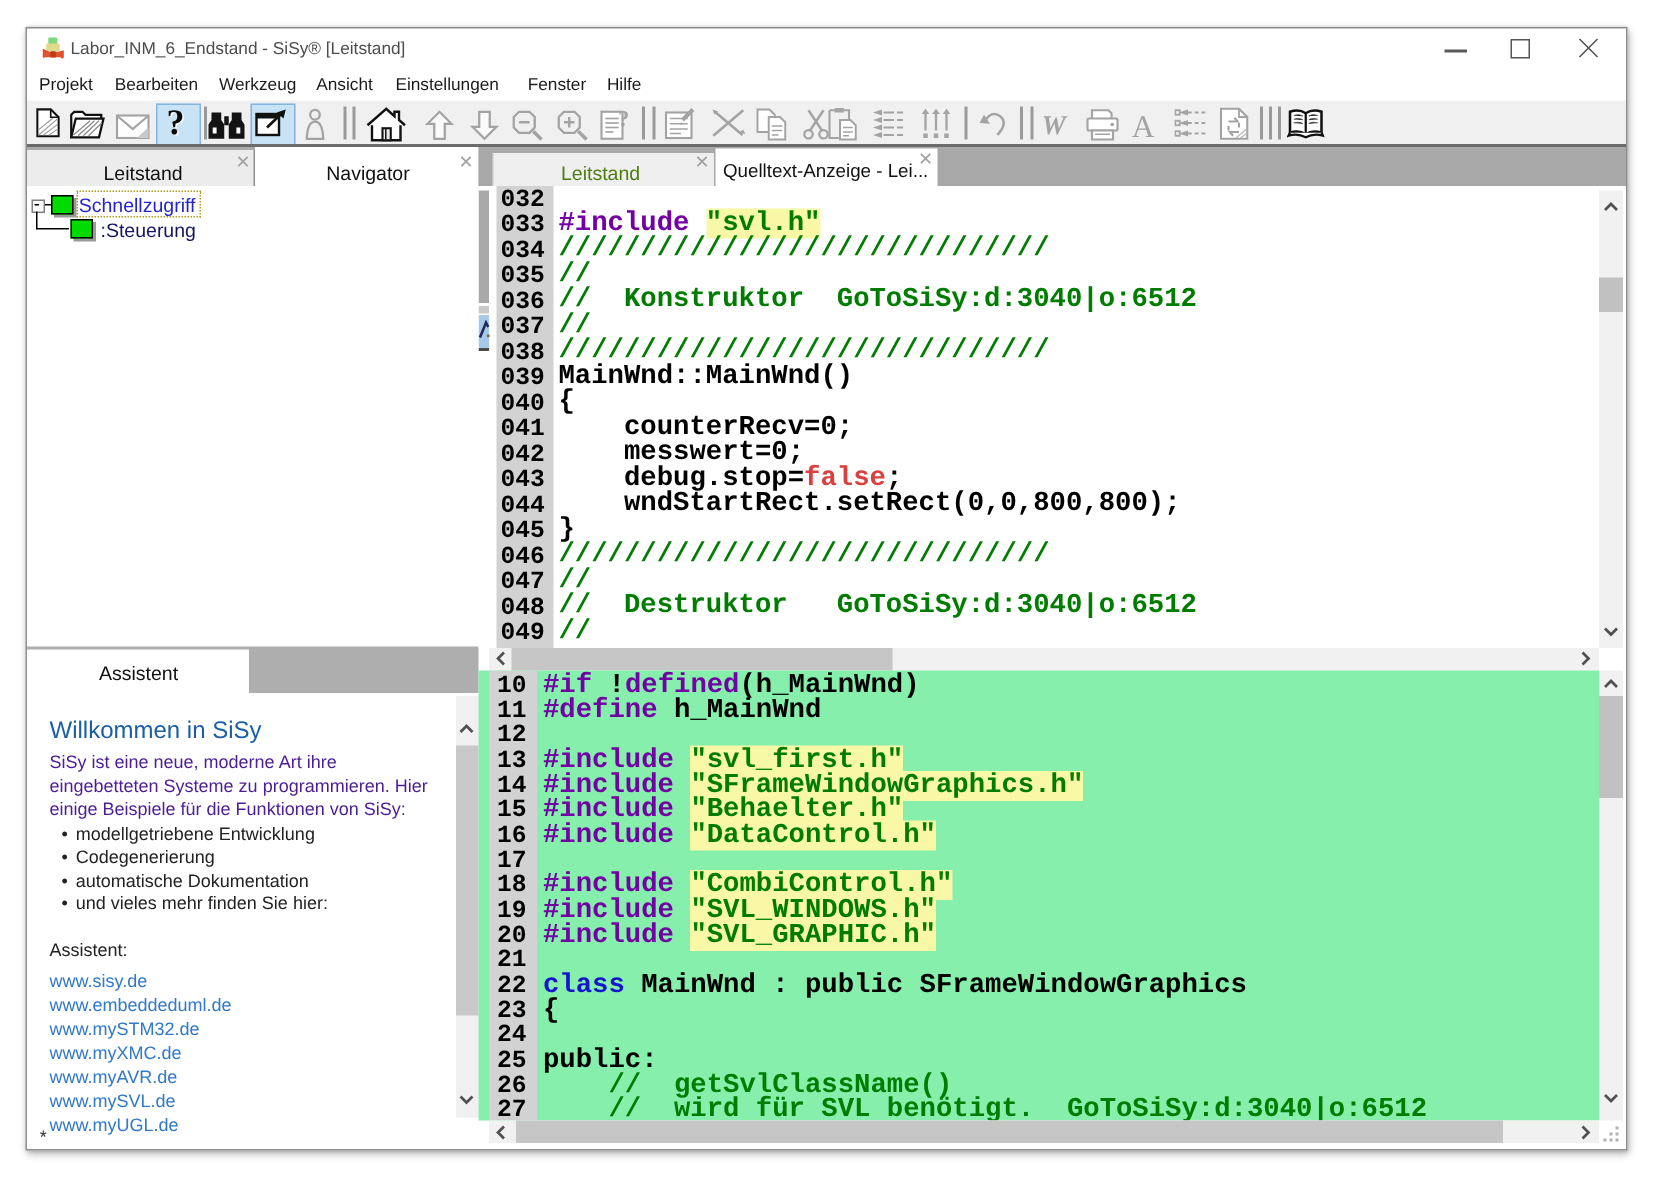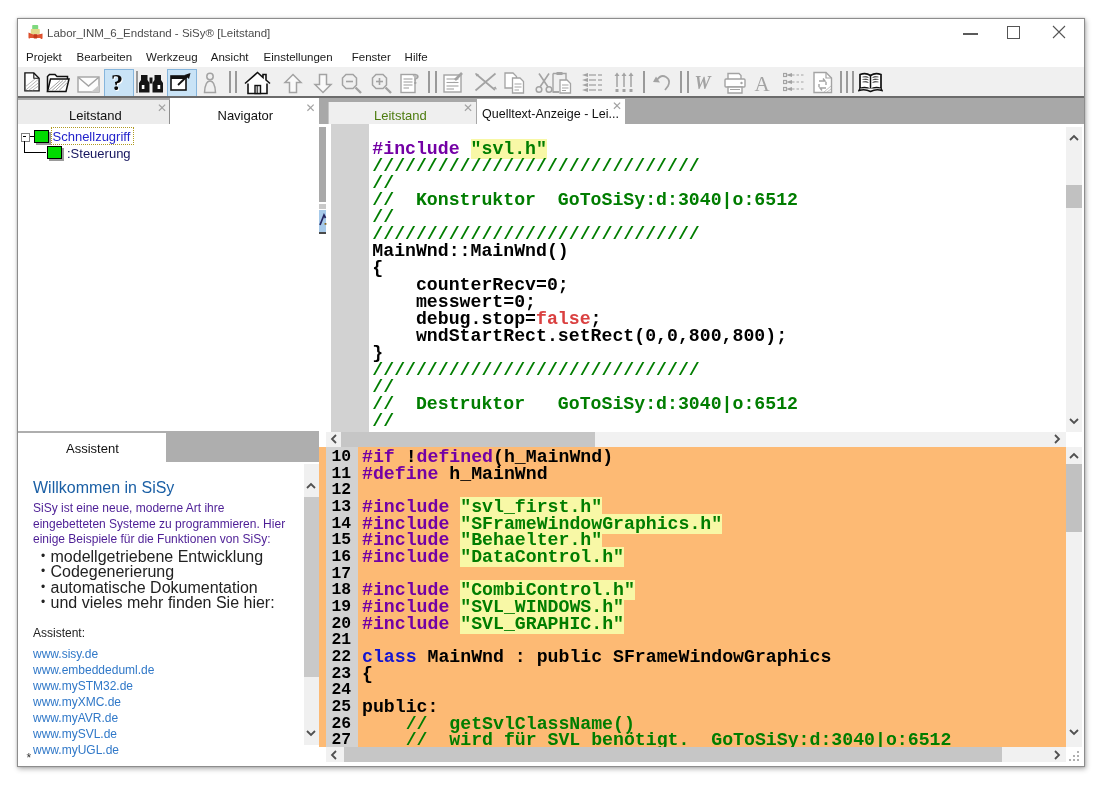--- a/index.html
+++ b/index.html
@@ -304,21 +304,21 @@
 <div class="a" style="left:24px;top:151.5px;width:22px;height:1px;background:#000"></div>
 <div class="a" style="left:47px;top:146px;width:13px;height:11px;background:#00dc00;border:1.6px solid #000;box-shadow:2px 2px 0 #9a9a9a"></div>
 <div class="a" style="left:67px;top:145.5px;font-size:13px;color:#15155e">:Steuerung</div>
 
 <div class="a" style="left:18px;top:431px;width:301px;height:31px;background:#aeaeae"></div>
 <div class="a" style="left:18px;top:433px;width:148px;height:29px;background:#fff"></div>
 <div class="a" style="left:66px;top:440.5px;font-size:13px;color:#111">Assistent</div>
 <div class="a" style="left:18px;top:462px;width:301px;height:303px;background:#fff"></div>
 <div class="a" style="left:33px;top:479px;font-size:16px;font-weight:normal;color:#1a5fa5">Willkommen in SiSy</div>
 <div class="a" style="left:33px;top:501px;font-size:12px;line-height:15.6px;color:#4c1d95">SiSy ist eine neue, moderne Art ihre<br>eingebetteten Systeme zu programmieren. Hier<br>einige Beispiele für die Funktionen von SiSy:</div>
-<div class="a" style="left:50.5px;top:548.5px;font-size:16px;line-height:15.6px;color:#222">modellgetriebene Entwicklung<br>Codegenerierung<br>automatische Dokumentation<br>und vieles mehr finden Sie hier:</div>
+<div class="a" style="left:50.5px;top:548.5px;font-size:12px;line-height:15.6px;color:#222">modellgetriebene Entwicklung<br>Codegenerierung<br>automatische Dokumentation<br>und vieles mehr finden Sie hier:</div>
 <div class="a" style="left:41px;top:548.5px;font-size:12px;line-height:15.6px;color:#222">•<br>•<br>•<br>•</div>
 <div class="a" style="left:33px;top:625.5px;font-size:12px;color:#222">Assistent:</div>
 <div class="a" style="left:33px;top:647px;font-size:12px;line-height:15.95px;color:#3078c8">www.sisy.de<br>www.embeddeduml.de<br>www.mySTM32.de<br>www.myXMC.de<br>www.myAVR.de<br>www.mySVL.de<br>www.myUGL.de</div>
 <div class="a" style="left:26.5px;top:751px;font-size:12px;color:#333">*</div>
 
 <div class="a" style="left:303.5px;top:464px;width:15.2px;height:281px;background:#f0f0f0"></div>
 <svg class="a" style="left:306px;top:481px" width="10" height="10" viewBox="0 0 10 10">
     <path d="M1 7 L5 3 L9 7" stroke="#505050" stroke-width="1.8" fill="none"></path>
   </svg>
 <div class="a" style="left:303.5px;top:497px;width:15.2px;height:180px;background:#c9c9c9"></div>
@@ -339,20 +339,38 @@
   <div class="a" style="left:0px;top:3px;width:6.8px;height:75px;background:#a9a9a9"></div>
   <div class="a" style="left:0px;top:79.5px;width:6.8px;height:5.5px;background:#c9c9c9"></div>
   <div class="a" style="left:0px;top:85.8px;width:7.4px;height:22.5px;background:#a6c9e9"></div>
   <svg class="a" style="left:0px;top:88px" width="8" height="16" viewBox="0 0 8 16">
       <path d="M1 13 L5 3 L6.5 6" stroke="#252560" stroke-width="1.7" fill="none"></path>
       <rect x="5.6" y="11" width="1.8" height="1.8" fill="#8a6a20"></rect>
     </svg>
   <div class="a" style="left:0px;top:108.3px;width:7.4px;height:2px;background:#4a4a4a"></div>
 
   <div class="a" style="left:11.6px;top:0px;width:38px;height:307.5px;background:#d2d2d2"></div>
+  <div class="a gut" style="left:14.6px;top:0px;line-height:17px;color:#000">032
+033
+034
+035
+036
+037
+038
+039
+040
+041
+042
+043
+044
+045
+046
+047
+048
+049</div>
 
   <div class="a mono" style="left:53.3px;top:0px;line-height:17px;color:#000"><span> </span>
 <c1>#include</c1> <c5>"svl.h"</c5>
 <c2>//////////////////////////////</c2>
 <c2>//</c2>
 <c2>//  Konstruktor  GoToSiSy:d:3040|o:6512</c2>
 <c2>//</c2>
 <c2>//////////////////////////////</c2>
 MainWnd::MainWnd()
 {
@@ -378,21 +396,21 @@
 
 <div class="a" style="left:325.9px;top:431.5px;width:740.1px;height:15px;background:#f1f1f1"></div>
 <div class="a" style="left:341px;top:431.5px;width:254px;height:15px;background:#c6c6c6"></div>
 <svg class="a" style="left:329px;top:434px" width="10" height="10" viewBox="0 0 10 10">
     <path d="M7 1 L3 5 L7 9" stroke="#505050" stroke-width="1.8" fill="none"></path>
   </svg>
 <svg class="a" style="left:1052px;top:434px" width="10" height="10" viewBox="0 0 10 10">
     <path d="M3 1 L7 5 L3 9" stroke="#505050" stroke-width="1.8" fill="none"></path>
   </svg>
 
-<div class="a" style="left:319px;top:446.5px;width:747px;height:300.5px;background:#fdba74;overflow:hidden">
+<div class="a" style="left:319px;top:446.5px;width:747px;height:300.5px;background:#86efac;overflow:hidden">
 
   <div class="a" style="left:6.8px;top:0px;width:32px;height:300.5px;background:#d2d2d2"></div>
   <div class="a gut" style="left:12.4px;top:2.5px;line-height:16.65px;color:#000">10
 11
 12
 13
 14
 15
 16
 17

